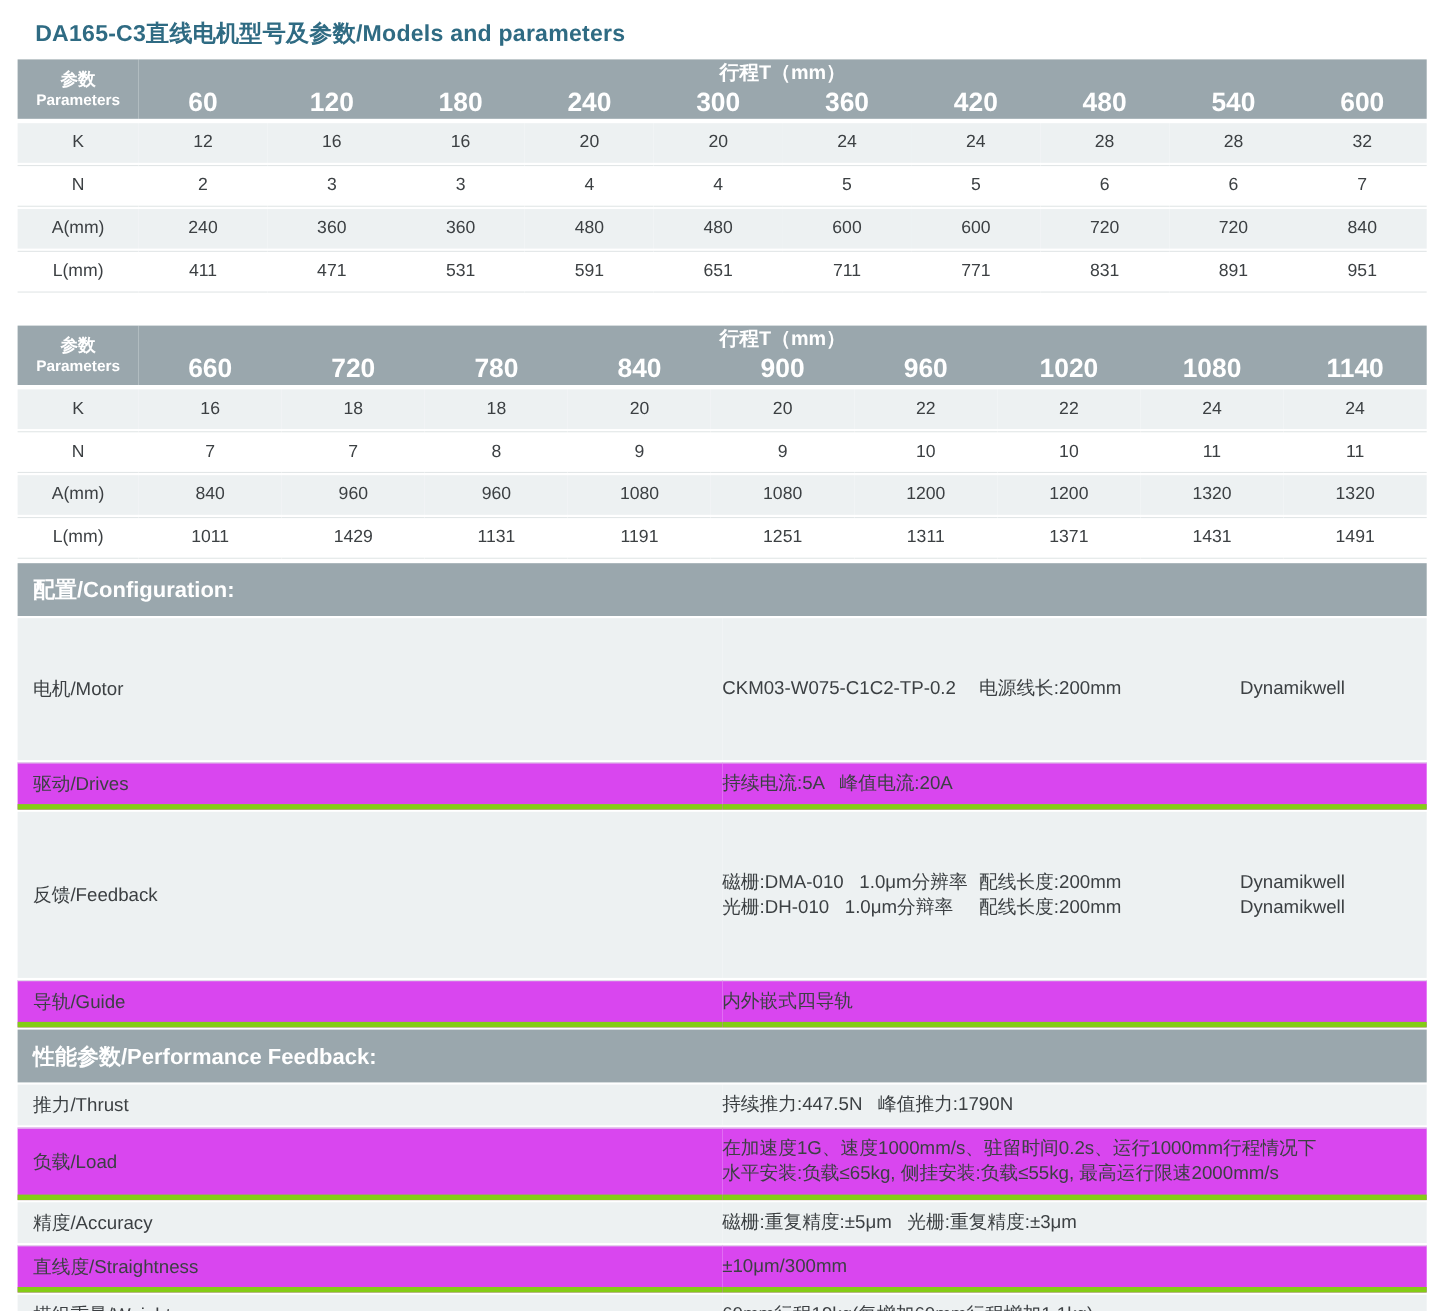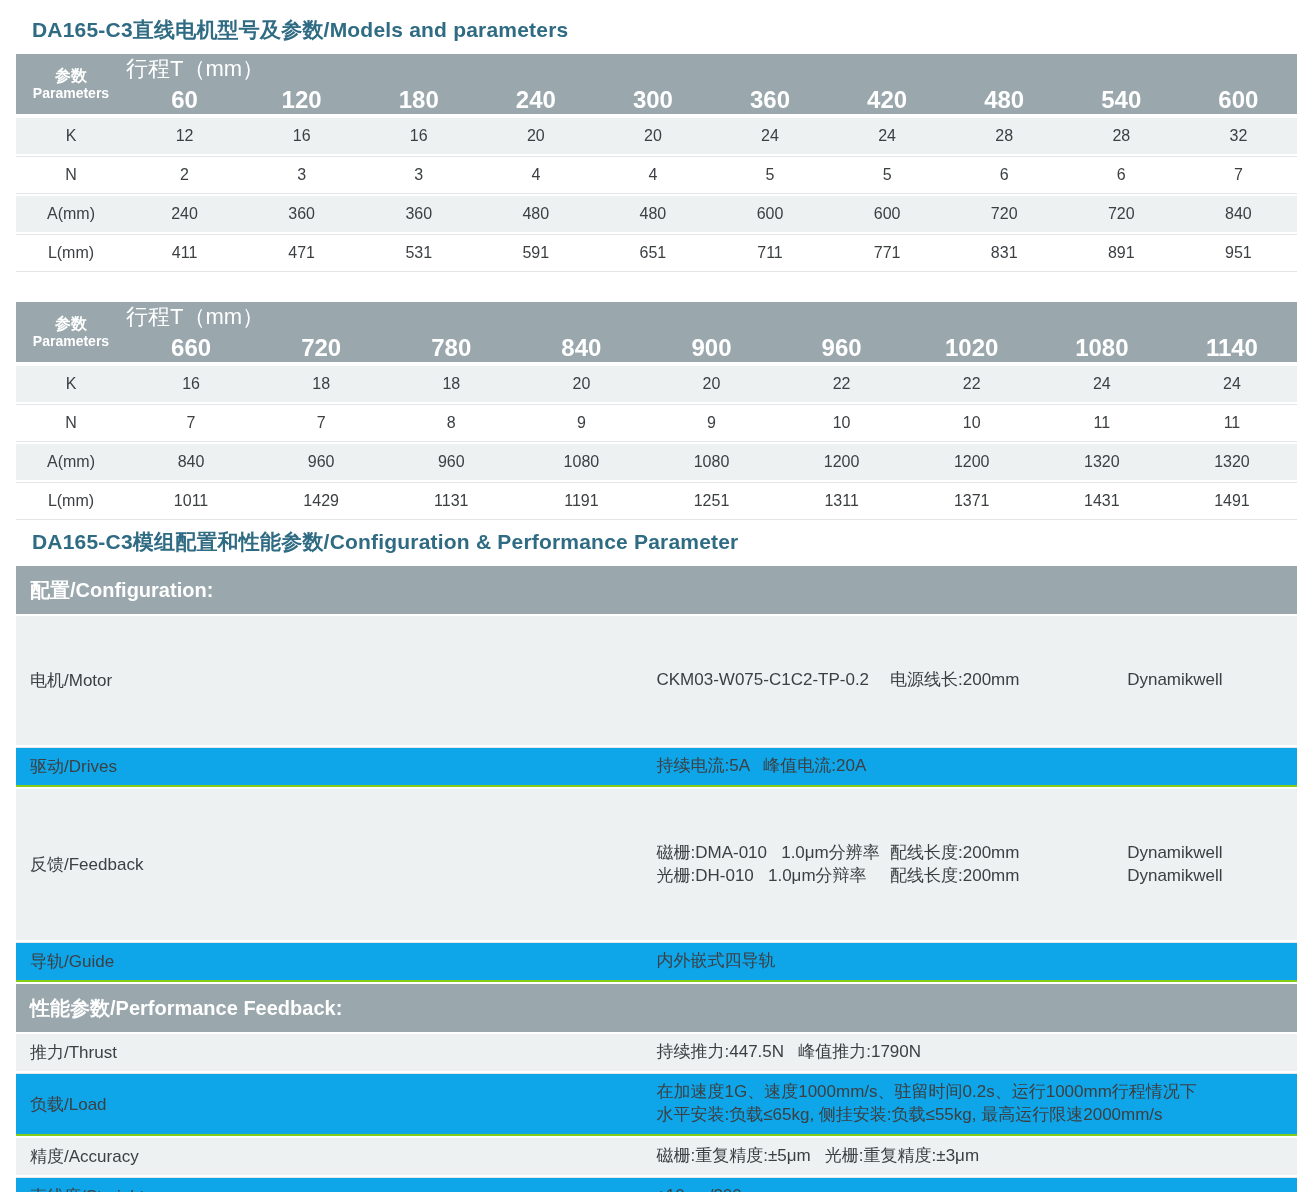--- a/index.html
+++ b/index.html
@@ -44,23 +44,23 @@
   }
   .hdr-param {
     width: 110px;
     line-height: 1.15;
     font-size: 15px;
     font-weight: bold;
   }
   .hdr-param .cn { display:block; font-size: 16px; }
   .hdr-param .en { display:block; font-size: 14px; }
   .stroke-title {
-    font-size: 22px;
-    font-weight: normal;
-    text-align: left;
+    font-size: 18px;
+    font-weight: bold;
+    text-align: center;
     padding-bottom: 2px;
   }
   .stroke-vals {
     display: flex;
   }
   .stroke-vals div {
     flex: 1 1 0;
     text-align: center;
     font-size: 24px;
     font-weight: bold;
@@ -101,23 +101,23 @@
     padding-left: 14px;
     vertical-align: middle;
   }
   .cfg-row td {
     background: #edf1f2;
     font-size: 17px;
     vertical-align: middle;
     padding: 7px 0;
   }
   .cfg-row.alt td {
-    background: #0ea5e9;
+    background: #d946ef;
     border-top: 1px solid #e4e8e9;
-    border-bottom: 2px solid #84cc16;
+    border-bottom: 5px solid #84cc16;
   }
   .cfg-label {
     width: 352px;
     padding-left: 14px !important;
     color: #3c4043;
   }
   .cfg-value {
     color: #3c4043;
     white-space: pre;
     line-height: 1.35;
@@ -300,21 +300,20 @@
       <td>1191</td>
       <td>1251</td>
       <td>1311</td>
       <td>1371</td>
       <td>1431</td>
       <td>1491</td>
     </tr>
   </tbody>
     </table>
 
-  <h2 class="section-title">DA165-C3模组配置和性能参数/Configuration &amp; Performance Parameter</h2>
 
   <table class="cfg">
     <tbody>
         <tr class="cfg-band">
       <td colspan="2">配置/Configuration:</td>
     </tr>
     <tr class="cfg-row">
       <td class="cfg-label">电机/Motor</td>
       <td class="cfg-value">
         <div class="grid3">

